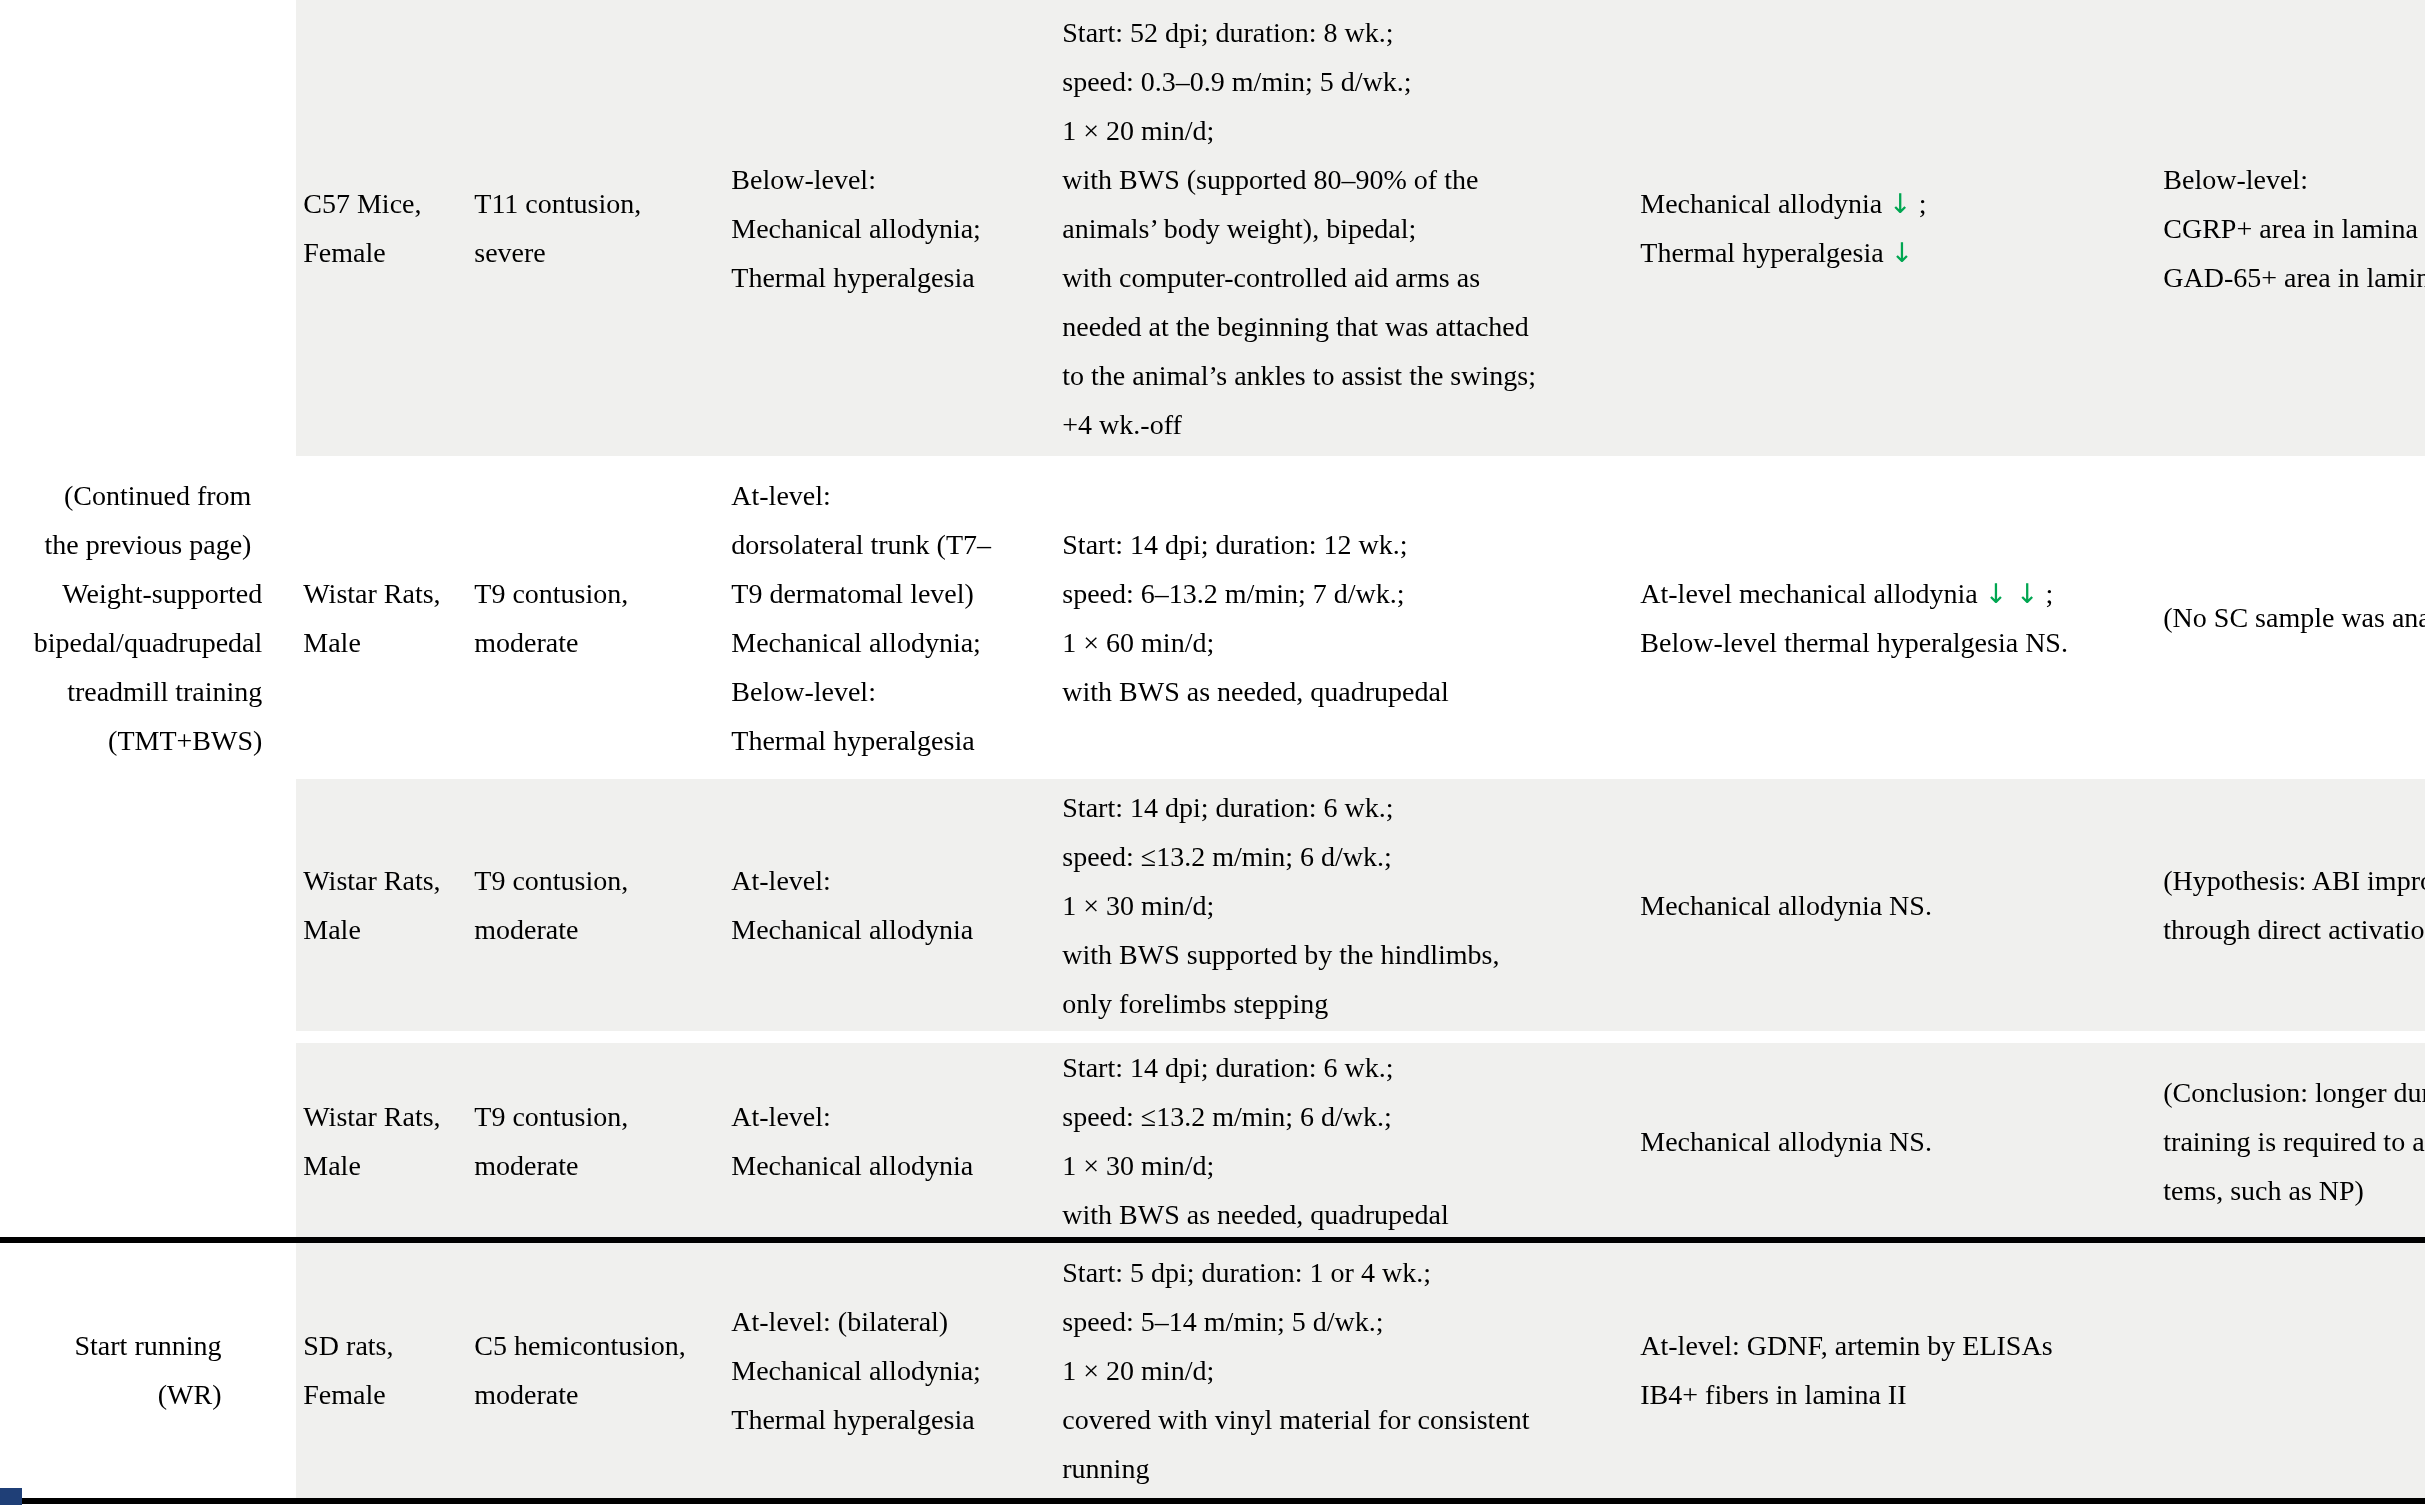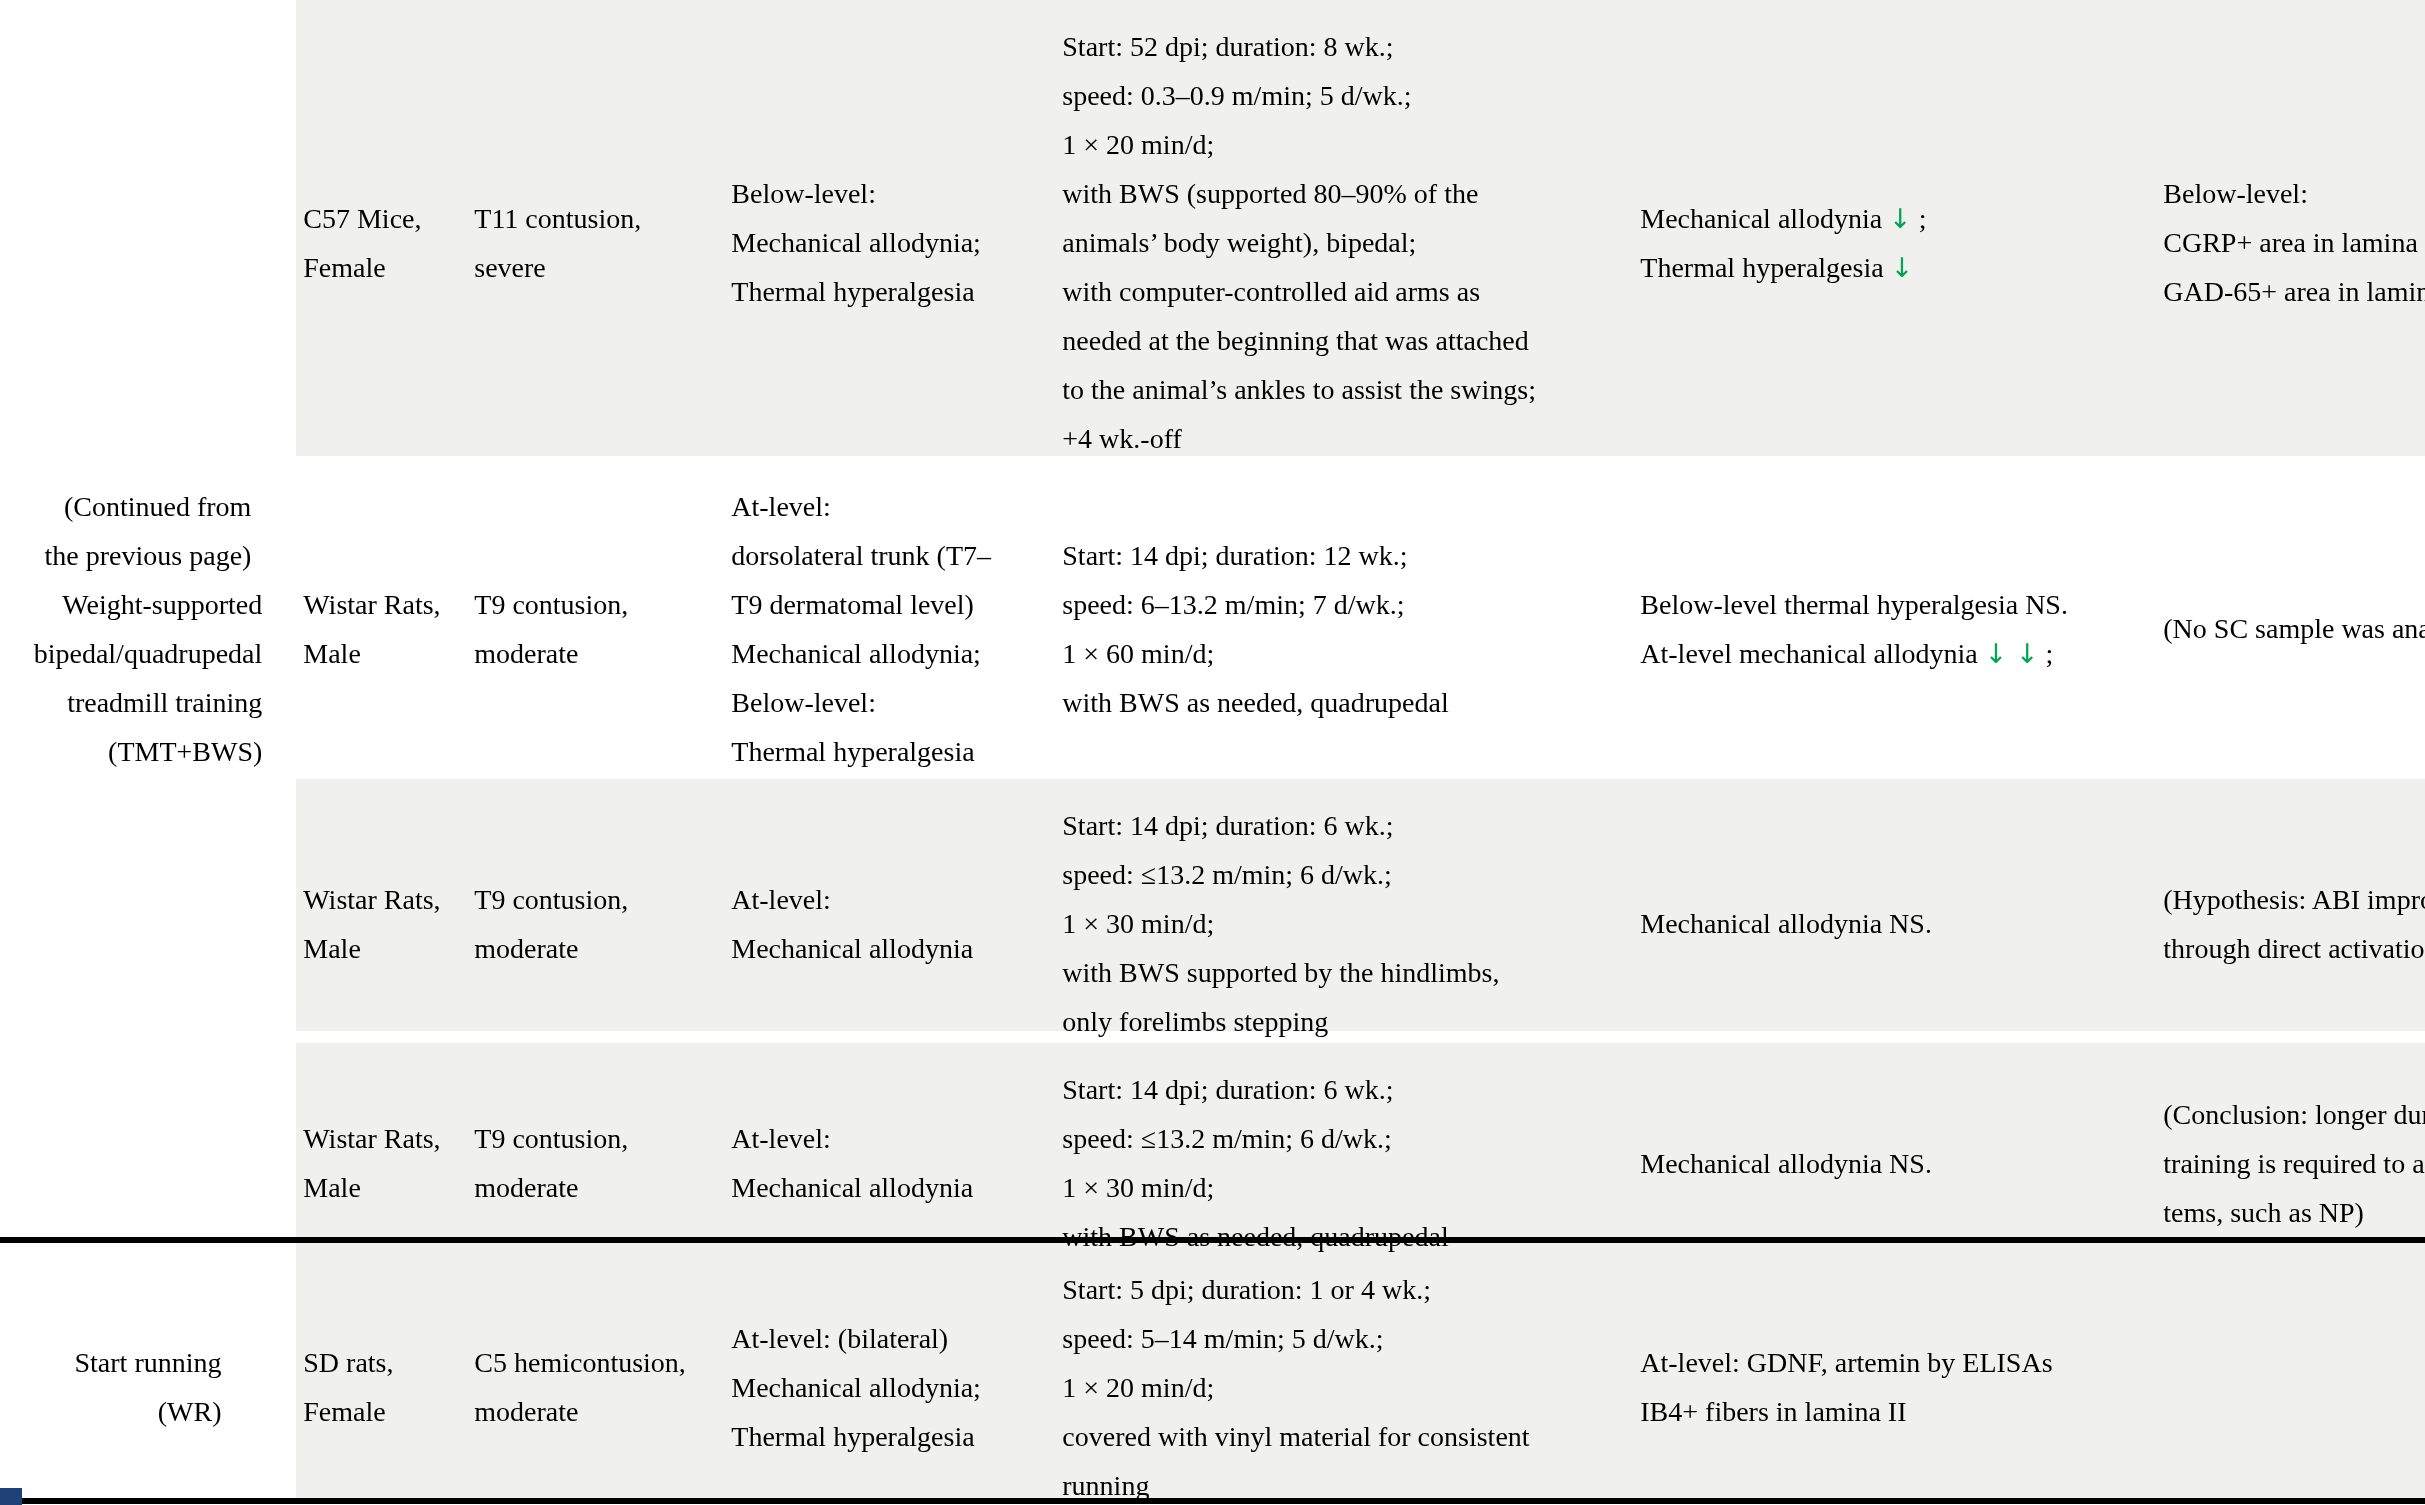--- a/index.html
+++ b/index.html
@@ -28,21 +28,20 @@
   .rD{height:194px;}
   .rule{height:5.8px;background:#000000;width:3110px;}
   .rE{height:255px;}
   .tail{height:1.9px;background:#ffffff;}
   .cell{
     display:flex;
     align-items:center;
     padding-left:7.3px;
     box-sizing:border-box;
     overflow:visible;
-    margin-top:22px;
   }
   .c0{
     flex-direction:column;
     justify-content:center;
     text-align:right;
     padding-left:0;
   }
   .txt{white-space:pre;}
   .lab-reg{white-space:pre;}
   .lab-bold{white-space:pre;font-weight:400;}
@@ -137,22 +136,22 @@
 Thermal hyperalgesia</div>
       </div>
     <div class="cell c4">
         <div class="txt">Start: 14 dpi; duration: 12 wk.;
 speed: 6–13.2 m/min; 7 d/wk.;
 1 × 60 min/d;
 with BWS as needed, quadrupedal</div>
       </div>
     <div class="cell c5">
         <div class="rich">
+          <div><span>At-level mechanical allodynia </span><span class="g">↓ ↓</span><span> ;</span></div>
           <div><span>Below-level thermal hyperalgesia NS.</span></div>
-          <div><span>At-level mechanical allodynia </span><span class="g">↓ ↓</span><span> ;</span></div>
         </div>
       </div>
     <div class="cell c6">
         <div class="txt">(No SC sample was analyzed)</div>
       </div>
 
   </div>
 
   <div class="trow rC shade">
     <div class="cell c0">

